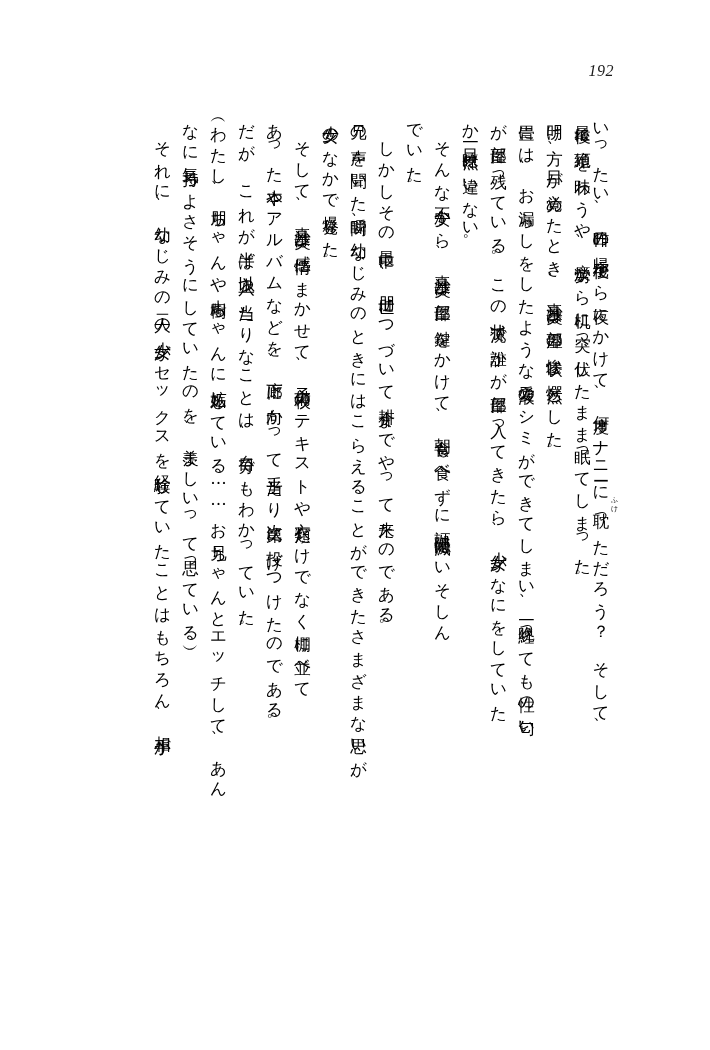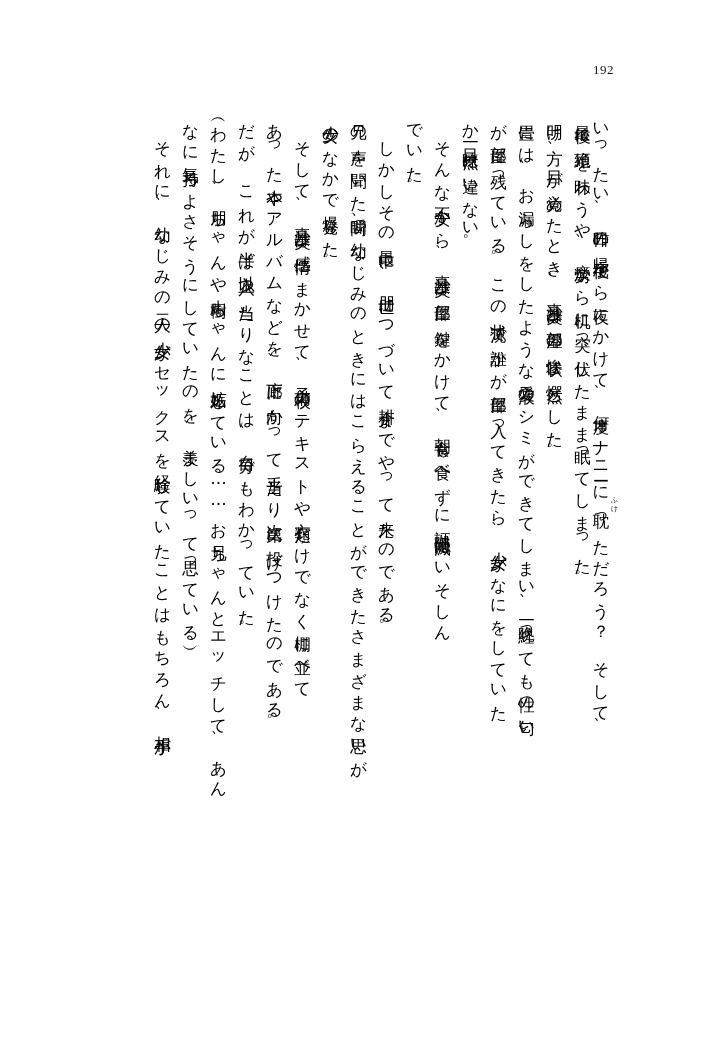--- a/index.html
+++ b/index.html
@@ -19,21 +19,22 @@
     position: relative;
     width: 710px;
     height: 1050px;
     box-sizing: border-box;
   }
   .page-number {
     position: absolute;
     top: 62px;
     right: 96px;
     font-family: "Liberation Serif", "DejaVu Serif", serif;
-    font-size: 13px;
+    font-style: italic;
+    font-size: 16px;
     letter-spacing: 0.5px;
     color: #1a1a1a;
   }
   .text-block {
     position: absolute;
     top: 112px;
     left: 58px;
     right: 92px;
     height: 840px;
     display: flex;

